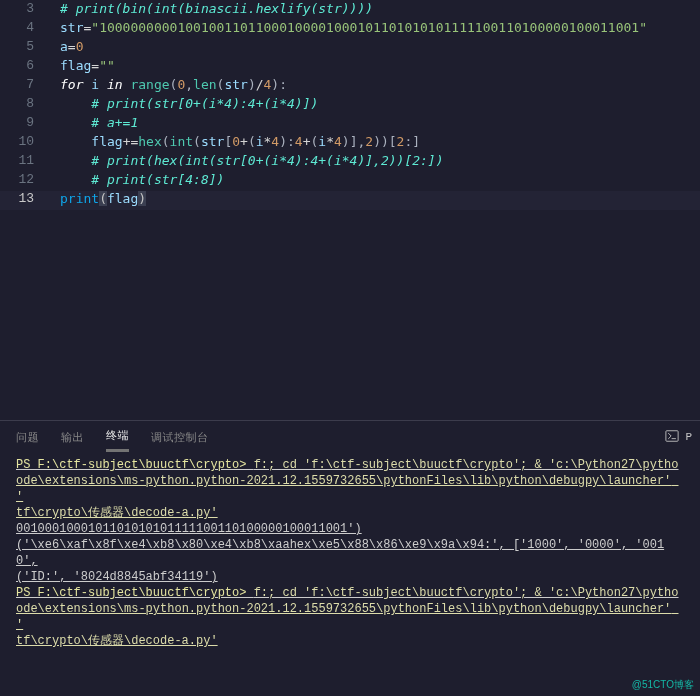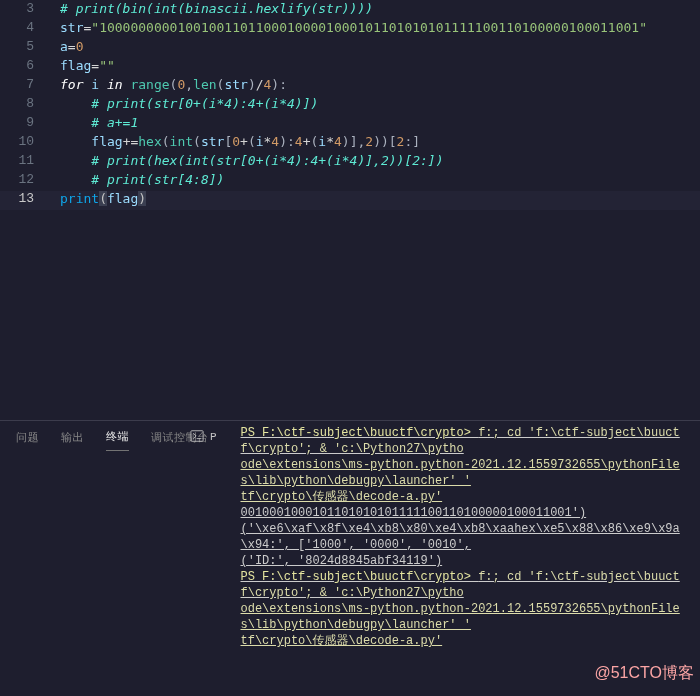--- a/index.html
+++ b/index.html
@@ -54,52 +54,52 @@
     .str { color: #98c379; }
     .op { color: #d4d4d4; }
     .comment { color: #5eead4; font-style: italic; }
     .punct { color: #abb2bf; }
     .bracket-hl { background: #3b3f51; color: #c5c5c5; }
 
     .panel {
       border-top: 1px solid #3c3c4c;
       height: 276px;
       display: flex;
-      flex-direction: row;
+      flex-direction: column;
       background: #1e1e2e;
     }
     .tabs {
       display: flex;
       align-items: center;
       padding: 0 16px;
       height: 32px;
       font-size: 11px;
       gap: 22px;
       position: relative;
     }
     .tab { color: #888; cursor: pointer; padding: 6px 0; letter-spacing: 0.5px;}
-    .tab.active { color: #e7e7e7; border-bottom: 1px solid #737373; }
+    .tab.active { color: #e7e7e7; border-bottom: 3px solid #737373; }
     .tab-right { position: absolute; right: 8px; display: flex; align-items: center; gap: 6px; color: #c5c5c5;}
     .terminal {
       flex: 1;
       padding: 4px 16px 0 16px;
       font-size: 12px;
       line-height: 16px;
       color: #cccccc;
       overflow: hidden;
     }
     .term-line { white-space: pre-wrap; word-break: break-all; text-decoration: underline; }
     .yellow { color: #dcdcaa; }
     .lightyellow { color: #e5e5a0; }
     .watermark {
       position: absolute;
       right: 6px;
-      bottom: 12px;
-      color: #fca5a5;
-      font-size: 16px;
+      bottom: 4px;
+      color: #14b8a6;
+      font-size: 10px;
       font-family: sans-serif;
     }
   </style>
 </head>
 <body>
 
 <div class="editor">
   <div class="gutter">
     <div>3</div>
     <div>4</div>

